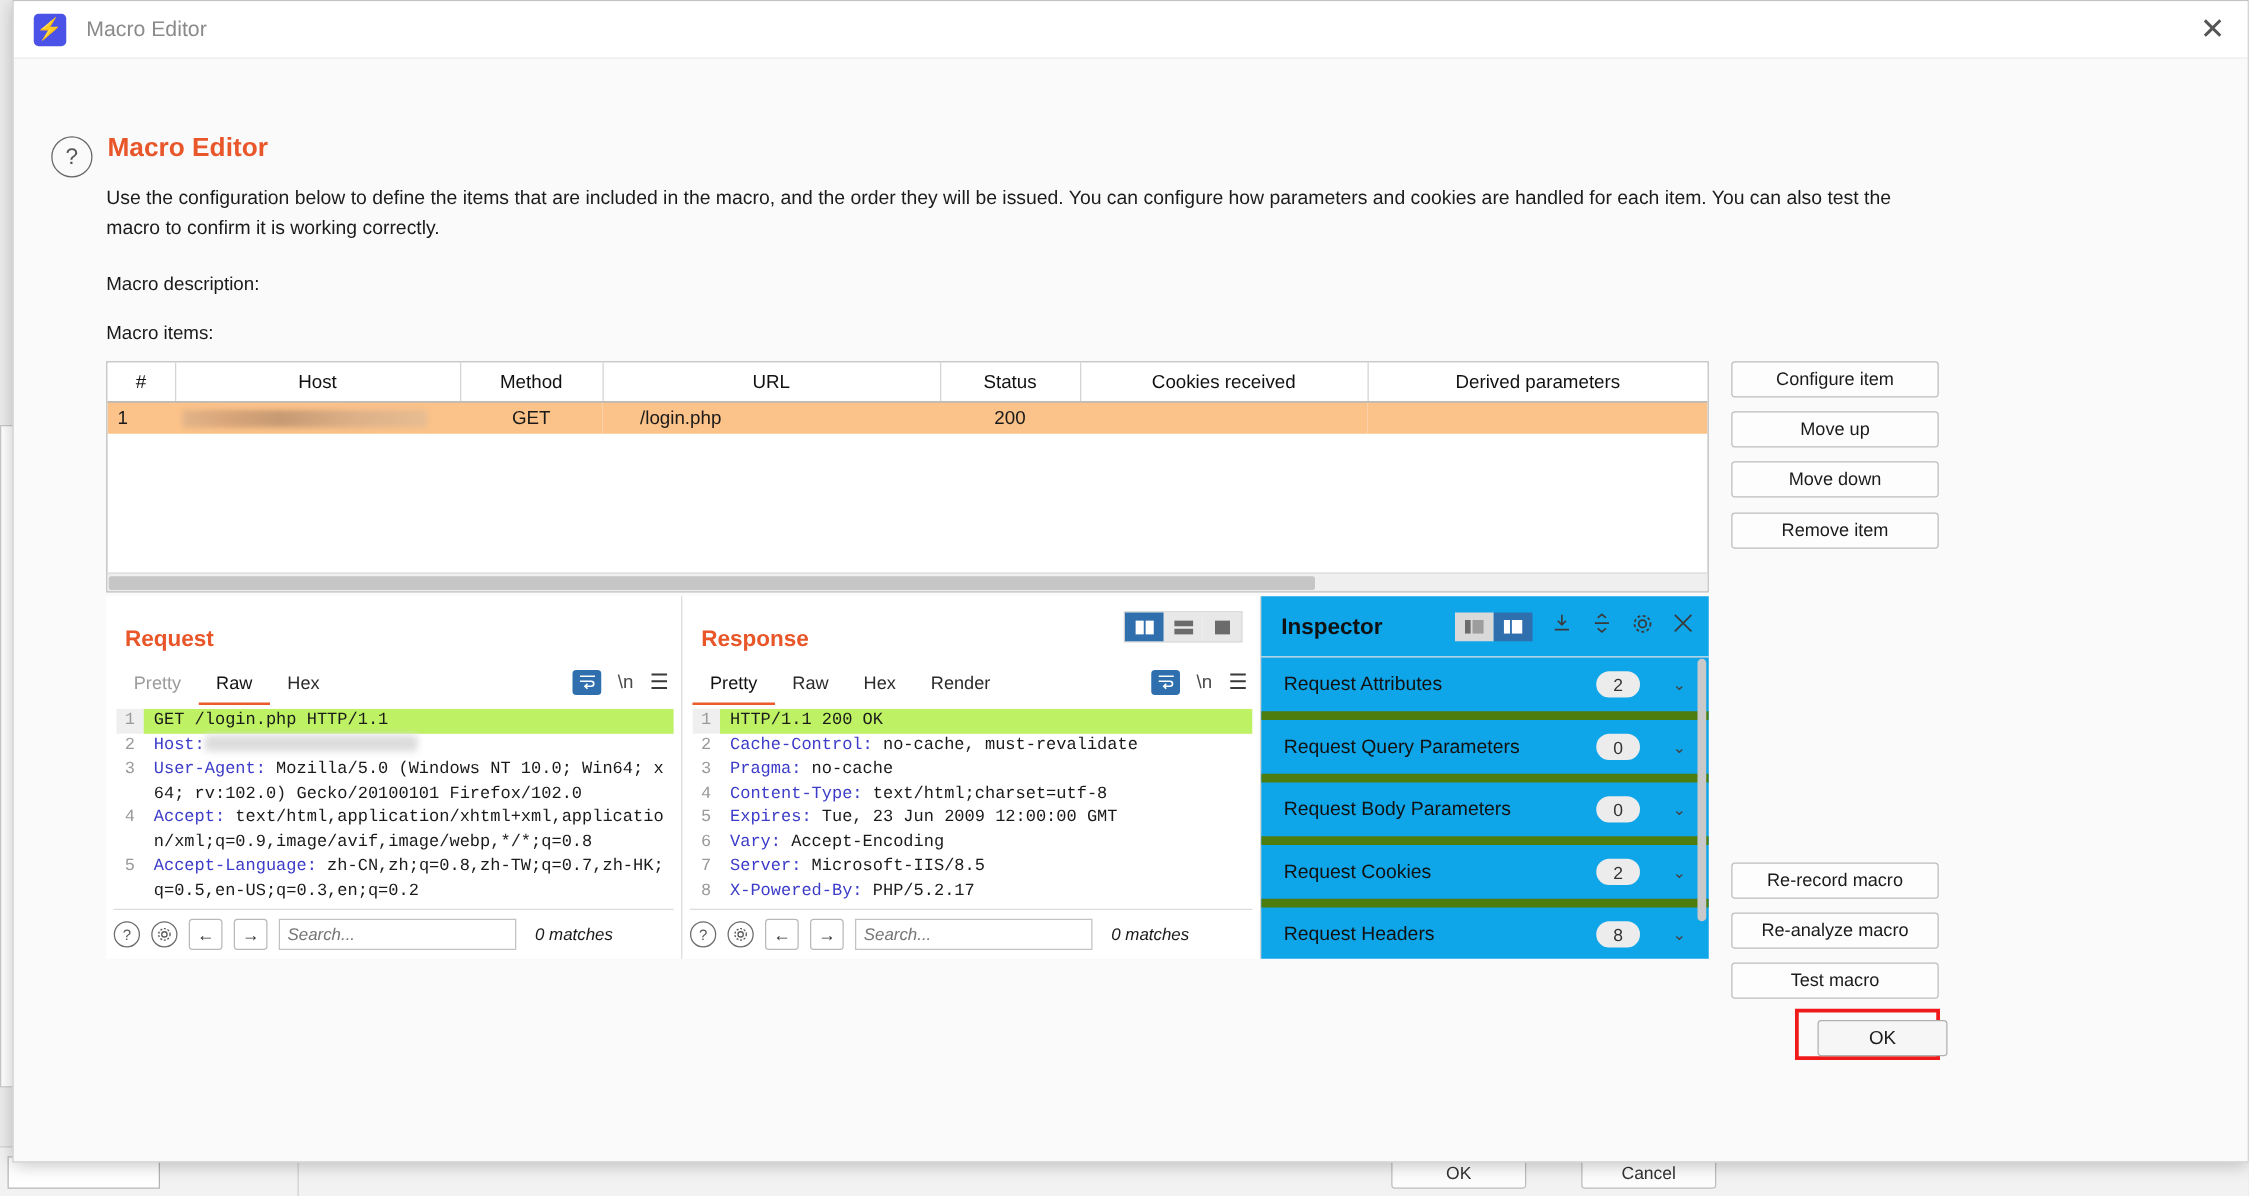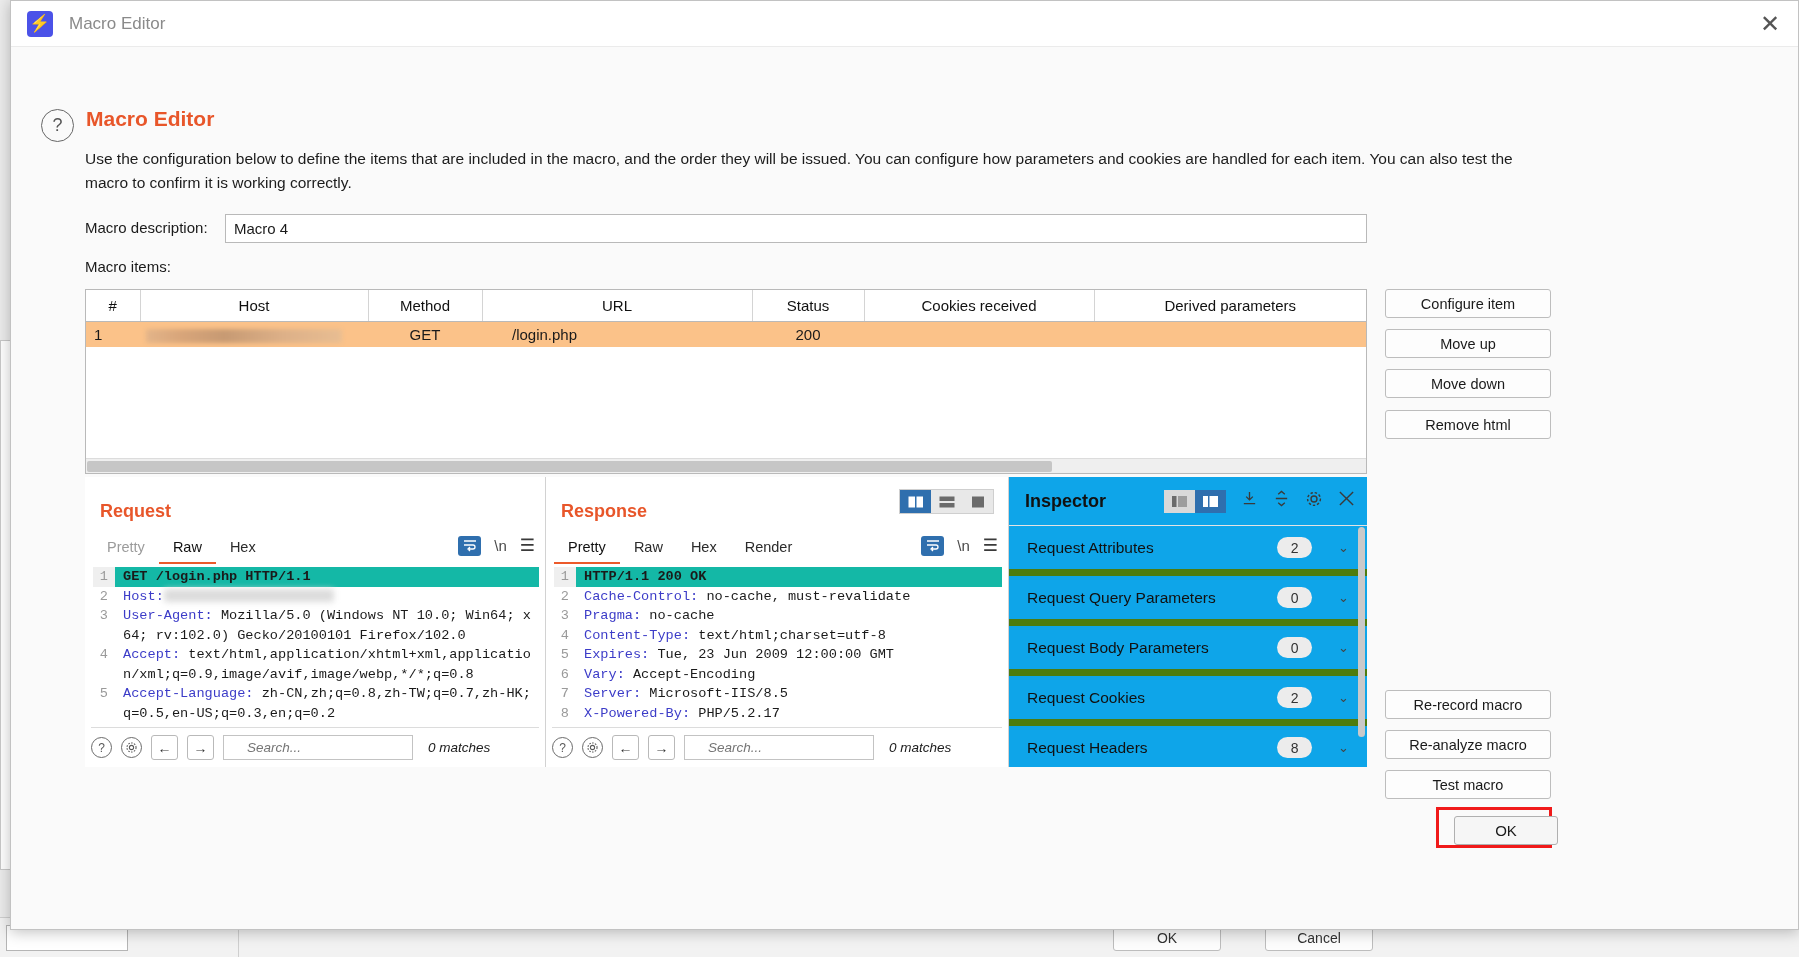--- a/index.html
+++ b/index.html
@@ -93,29 +93,29 @@
   .blue-ico { width:23px; height:20px; background:#2f6fae; border-radius:3px; display:flex; align-items:center; justify-content:center; color:#fff; font-size:12px; }
   .gray-ico { font-size:15px; color:#4a4a4a; cursor:pointer; }
   .burger { font-size:17px; color:#3a3a3a; cursor:pointer; }
 
   .code-area { position:absolute; left:8px; top:90px; right:6px; bottom:44px; overflow:hidden; background:#fff; }
   .code-line { display:flex; font-family:"Liberation Mono", monospace; font-size:13.6px; line-height:19.5px; white-space:pre; }
   .ln { width:22px; text-align:right; color:#9a9a9a; flex:0 0 22px; padding-right:7px; user-select:none; }
   .lc { flex:1; padding-left:8px; color:#1a1a1a; white-space:pre-wrap; word-break:break-all; }
   .hdr-name { color:#3c3cc8; }
   .first-line { background:#efefef; }
-  .first-line .lc { background:#14b8a6;font-weight:bold; }
+  .first-line .lc { background:#bef264; }
   .blur-host { display:inline-block; width:170px; height:13px; background:#dcdcdc; filter:blur(3px); vertical-align:middle; border-radius:2px; }
 
   .findbar { position:absolute; left:6px; right:6px; bottom:4px; height:36px; display:flex; align-items:center; gap:9px; border-top:1px solid #dcdcdc; padding-top:4px;}
   .circ-ico { width:21px; height:21px; border-radius:50%; border:1.5px solid #6b6b6b; display:flex; align-items:center; justify-content:center;
               font-size:12px; color:#5a5a5a; cursor:pointer; }
   .arrow-btn { width:27px; height:25px; border:1px solid #b9b9b9; border-radius:3px; background:#fff; display:flex; align-items:center;
                justify-content:center; font-size:14px; color:#333; cursor:pointer; }
-  .search-inp { width:190px; height:25px; border:1px solid #c3c3c3; background:#fff; font-size:13.5px; padding:0 23px;
+  .search-inp { width:190px; height:25px; border:1px solid #c3c3c3; background:#fff; font-size:13.5px; padding:0 6px;
                 font-family:"Liberation Sans", sans-serif; font-style:italic; color:#3a3a3a; }
   .matches { font-size:13.5px; color:#1a1a1a; margin-left:6px;font-style:italic; }
 
   
   #inspector-pane { width:358px; background:#0ea5e9; position:relative; }
   #insp-head { height:49px; display:flex; align-items:center; padding:0 12px 0 16px; border-bottom:1px solid #e3e3e3; }
   #insp-title { font-size:18px; font-weight:bold; color:#111; flex:1; }
   .seg { display:flex; }
   .seg-a { width:31px; height:23px; background:#d9d9d9; display:flex; align-items:center; justify-content:center; }
   .seg-b { width:31px; height:23px; background:#2f6fae; display:flex; align-items:center; justify-content:center; }
@@ -151,21 +151,20 @@
     <div id="close-btn">✕</div>
   </div>
 
   <div id="dialog-body">
 
     <div id="help-icon">?</div>
     <div id="page-title">Macro Editor</div>
     <div id="intro">Use the configuration below to define the items that are included in the macro, and the order they will be issued. You can configure how parameters and cookies are handled for each item. You can also test the macro to confirm it is working correctly.</div>
 
     <div id="desc-label">Macro description:</div>
-    <input id="desc-input" type="text" value="Macro 4" style="">
     <div id="items-label">Macro items:</div>
 
     <div id="table-wrap">
       <table class="macro-table">
         <colgroup>
           <col style="width:54px">
             <col style="width:228px">
             <col style="width:114px">
             <col style="width:270px">
           <col style="width:112px">
@@ -198,21 +197,21 @@
         </tbody>
       </table>
       <div id="hscroll">
         <div id="hscroll-thumb"></div>
       </div>
     </div>
 
     <div class="side-btn" style="top:242px">Configure item</div>
     <div class="side-btn" style="top:282px">Move up</div>
     <div class="side-btn" style="top:322px">Move down</div>
-    <div class="side-btn" style="top:363px">Remove html</div>
+    <div class="side-btn" style="top:363px">Remove item</div>
 
     <div class="side-btn" style="top:643px">Re-record macro</div>
     <div class="side-btn" style="top:683px">Re-analyze macro</div>
     <div class="side-btn" style="top:723px">Test macro</div>
 
     <div id="ok-highlight"></div>
     <div id="ok-btn">OK</div>
 
     <div id="editors">
 

